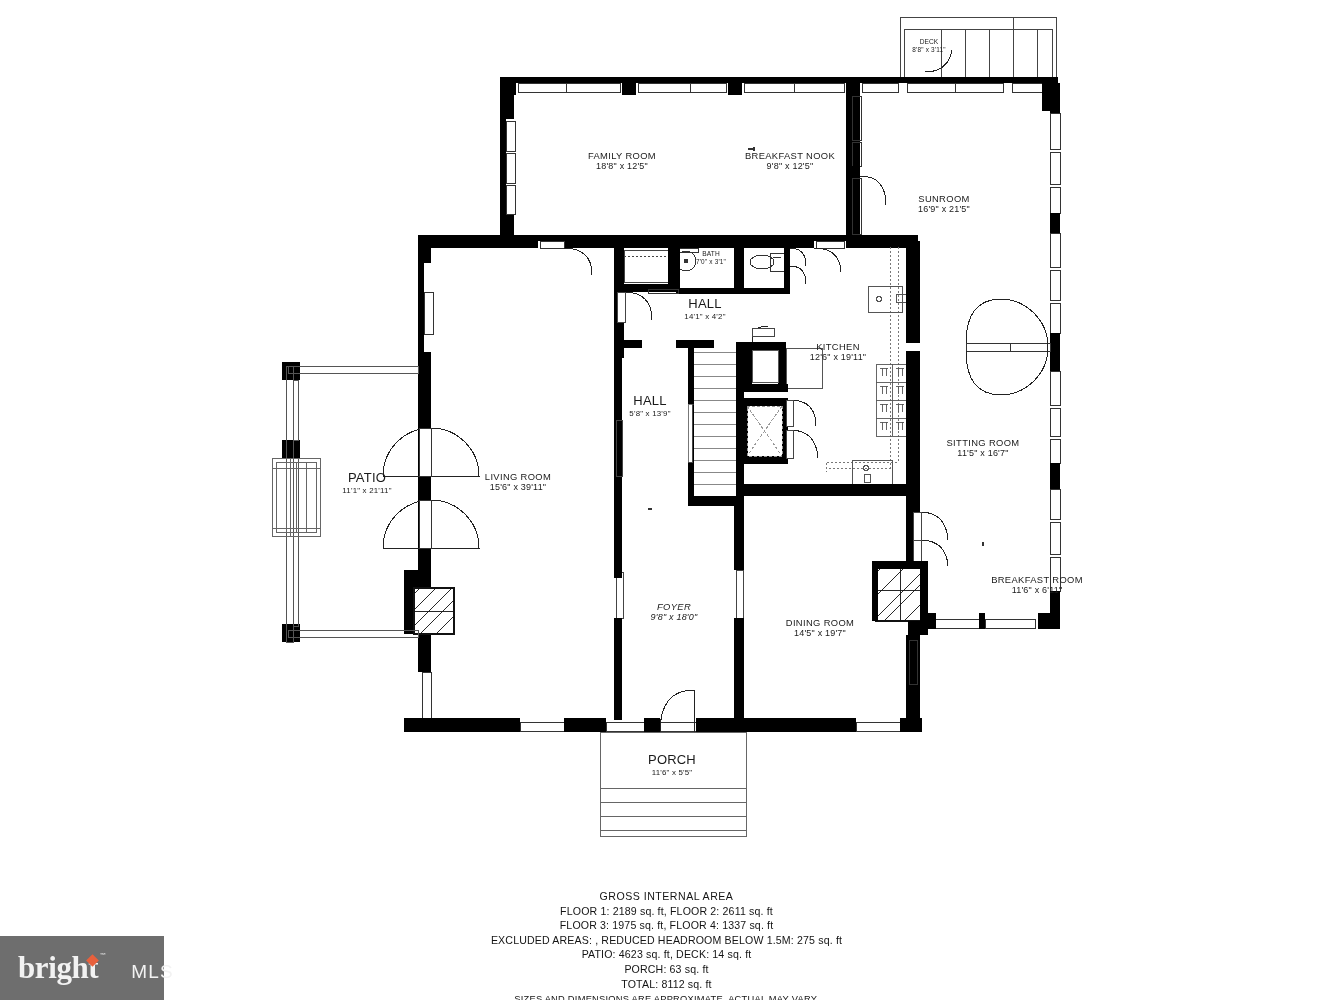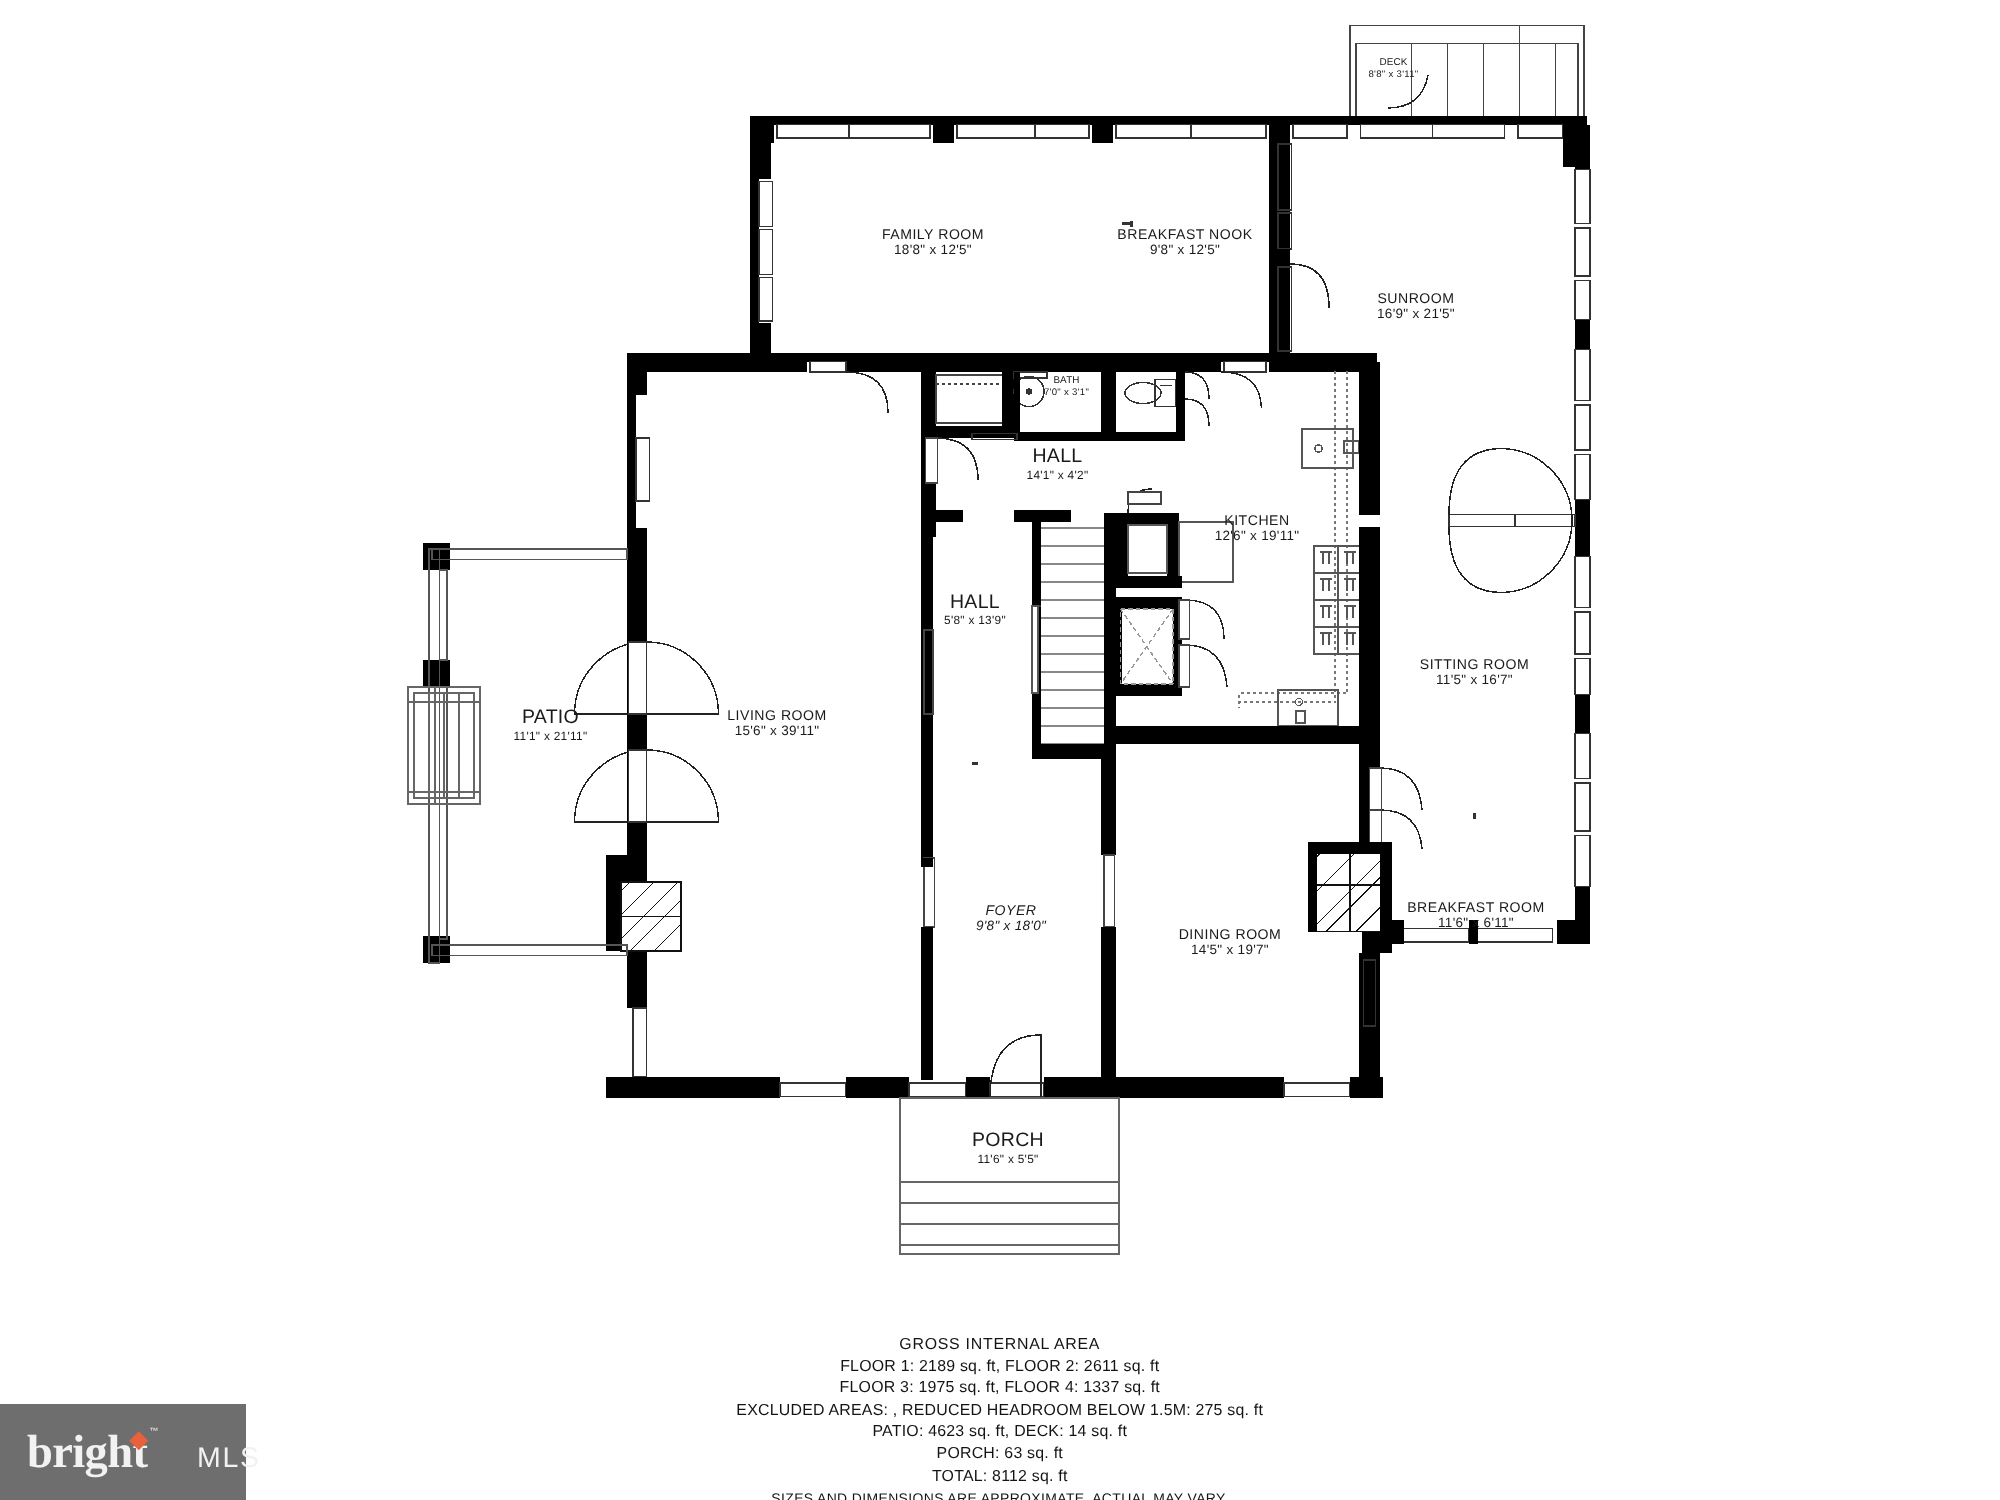--- a/index.html
+++ b/index.html
@@ -445,21 +445,21 @@
     <span class="dm">11'1" x 21'11"</span>
   </div>
   <div class="lbl" style="left:418px;top:471px;width:200px;">
     <span class="nm">LIVING ROOM</span>
     <span class="dm">15'6" x 39'11"</span>
   </div>
   <div class="lbl" style="left:720px;top:592px;width:200px;margin-top:25px;">
     <span class="nm">DINING ROOM</span>
     <span class="dm">14'5" x 19'7"</span>
   </div>
-  <div class="lbl" style="left:884px;top:574px;width:200px;margin-top:25px;">
+  <div class="lbl" style="left:937px;top:574px;width:200px;">
     <span class="nm">BREAKFAST ROOM</span>
     <span class="dm">11'6" x 6'11"</span>
   </div>
   <div class="lbl" style="left:574px;top:601px;width:200px;font-style:italic;">
     <span class="nm">FOYER</span>
     <span class="dm">9'8" x 18'0"</span>
   </div>
   <div class="lbl sm" style="left:602px;top:752px;width:140px;">
     <span class="nm">PORCH</span>
     <span class="dm">11'6" x 5'5"</span>

